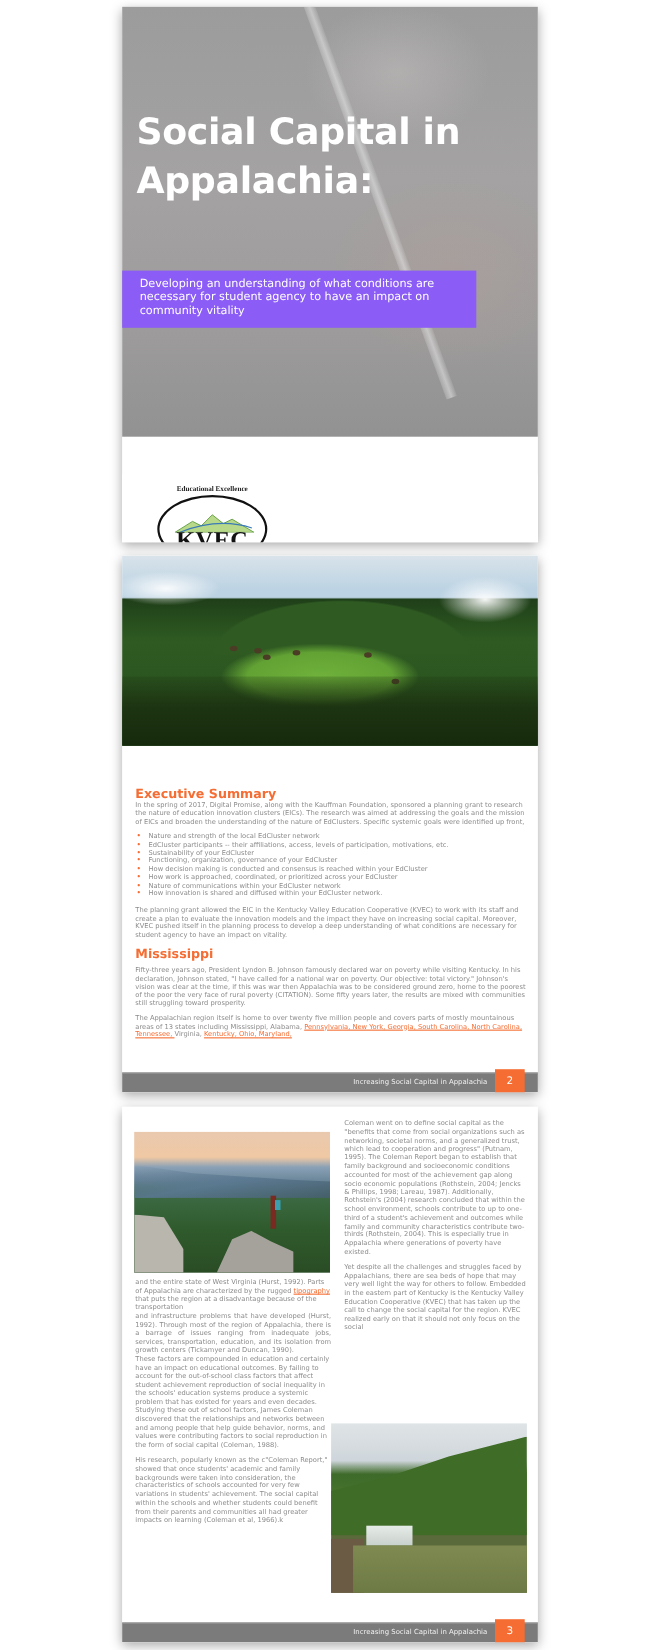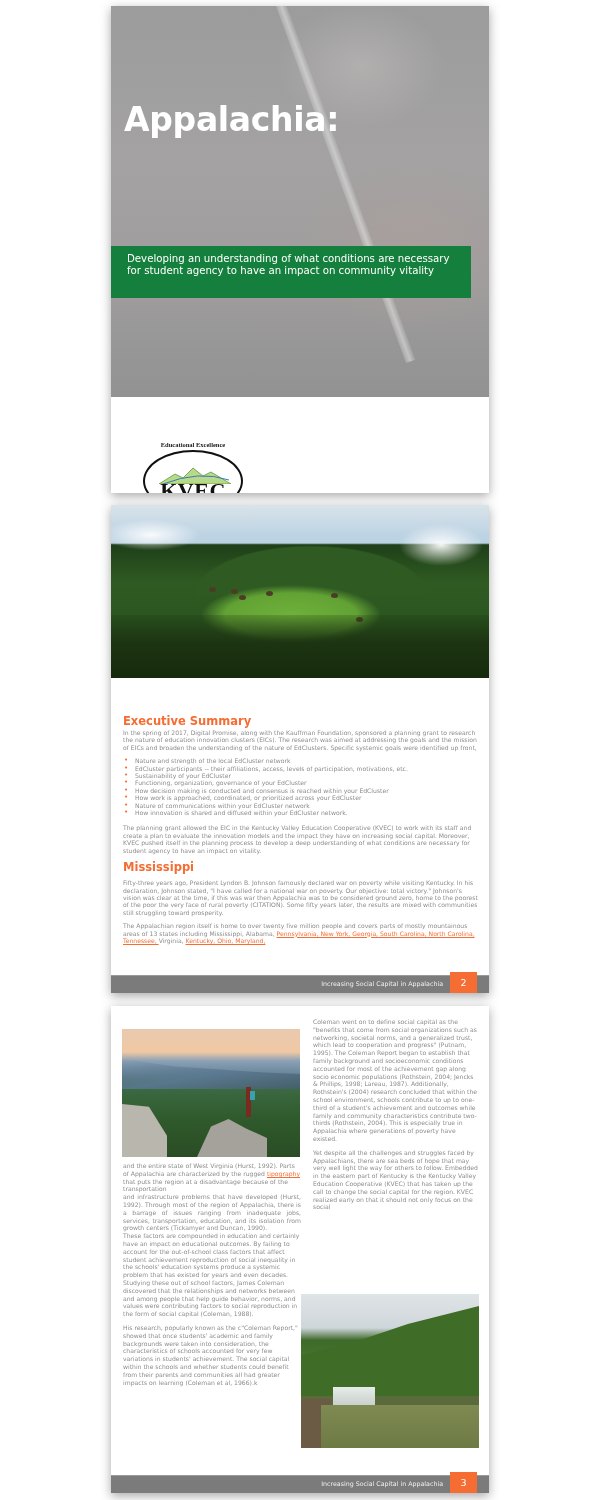--- a/index.html
+++ b/index.html
@@ -25,22 +25,22 @@
     background: linear-gradient(90deg, rgba(220,220,220,0.25), rgba(240,240,240,0.5), rgba(200,200,200,0.2));
     transform: rotate(-20deg); transform-origin: top left;
   }
   .cover-title {
     position: absolute; left: 13px; top: 92px; width: 330px;
     font-family: "DejaVu Sans", sans-serif; font-weight: bold;
     font-size: 33px; line-height: 44px; color: #ffffff; letter-spacing: -0.3px;
   }
   .cover-title span { display: block; }
   .subtitle-band {
-    position: absolute; left: 0; top: 240px; width: 360px; height: 52px;
-    background: #15803d; padding: 7px 10px 0 16px;
+    position: absolute; left: 0; top: 240px; width: 322px; height: 52px;
+    background: #8b5cf6; padding: 7px 10px 0 16px;
     font-family: "DejaVu Sans", sans-serif; font-size: 10.2px; line-height: 12px; color: #fff;
   }
   .cover-bottom { position: absolute; left: 0; top: 391px; width: 378px; height: 96px; background: #fff; margin-top: 34px; }
   .kvec-logo { position: absolute; left: 30px; top: 10px; width: 104px; height: 80px; }
   .kvec-arc-top, .kvec-arc-bottom {
     position: absolute; left: 0; width: 104px; text-align: center;
     font-family: "Liberation Serif", serif; font-size: 6.5px; color: #222; font-weight: bold;
   }
   .kvec-arc-top { top: 0; }
   .kvec-arc-bottom { top: 72px; }
@@ -156,20 +156,21 @@
   #page3 .footer-bar { top: 469px; }
 </style>
 </head>
 <body>
 
 <div class="page" id="page1">
   <div class="cover-photo">
     <div class="pencil"></div>
   </div>
   <div class="cover-title">
+    <span>Social Capital in</span>
     <span>Appalachia:</span>
   </div>
   <div class="subtitle-band">Developing an understanding of what conditions are necessary for student agency to have an impact on community vitality</div>
   <div class="cover-bottom">
     <div class="kvec-logo">
       <div class="kvec-arc-top">Educational Excellence</div>
       <div class="kvec-oval">
         <svg class="kvec-mountain" viewBox="0 0 72 18">
           <polygon points="0,18 16,8 24,12 34,2 44,10 52,6 72,18" fill="#b9d98a" stroke="#5a9a3a" stroke-width="0.8"></polygon>
           <path d="M4,18 Q40,4 70,14" fill="none" stroke="#3a7ab8" stroke-width="1"></path>

